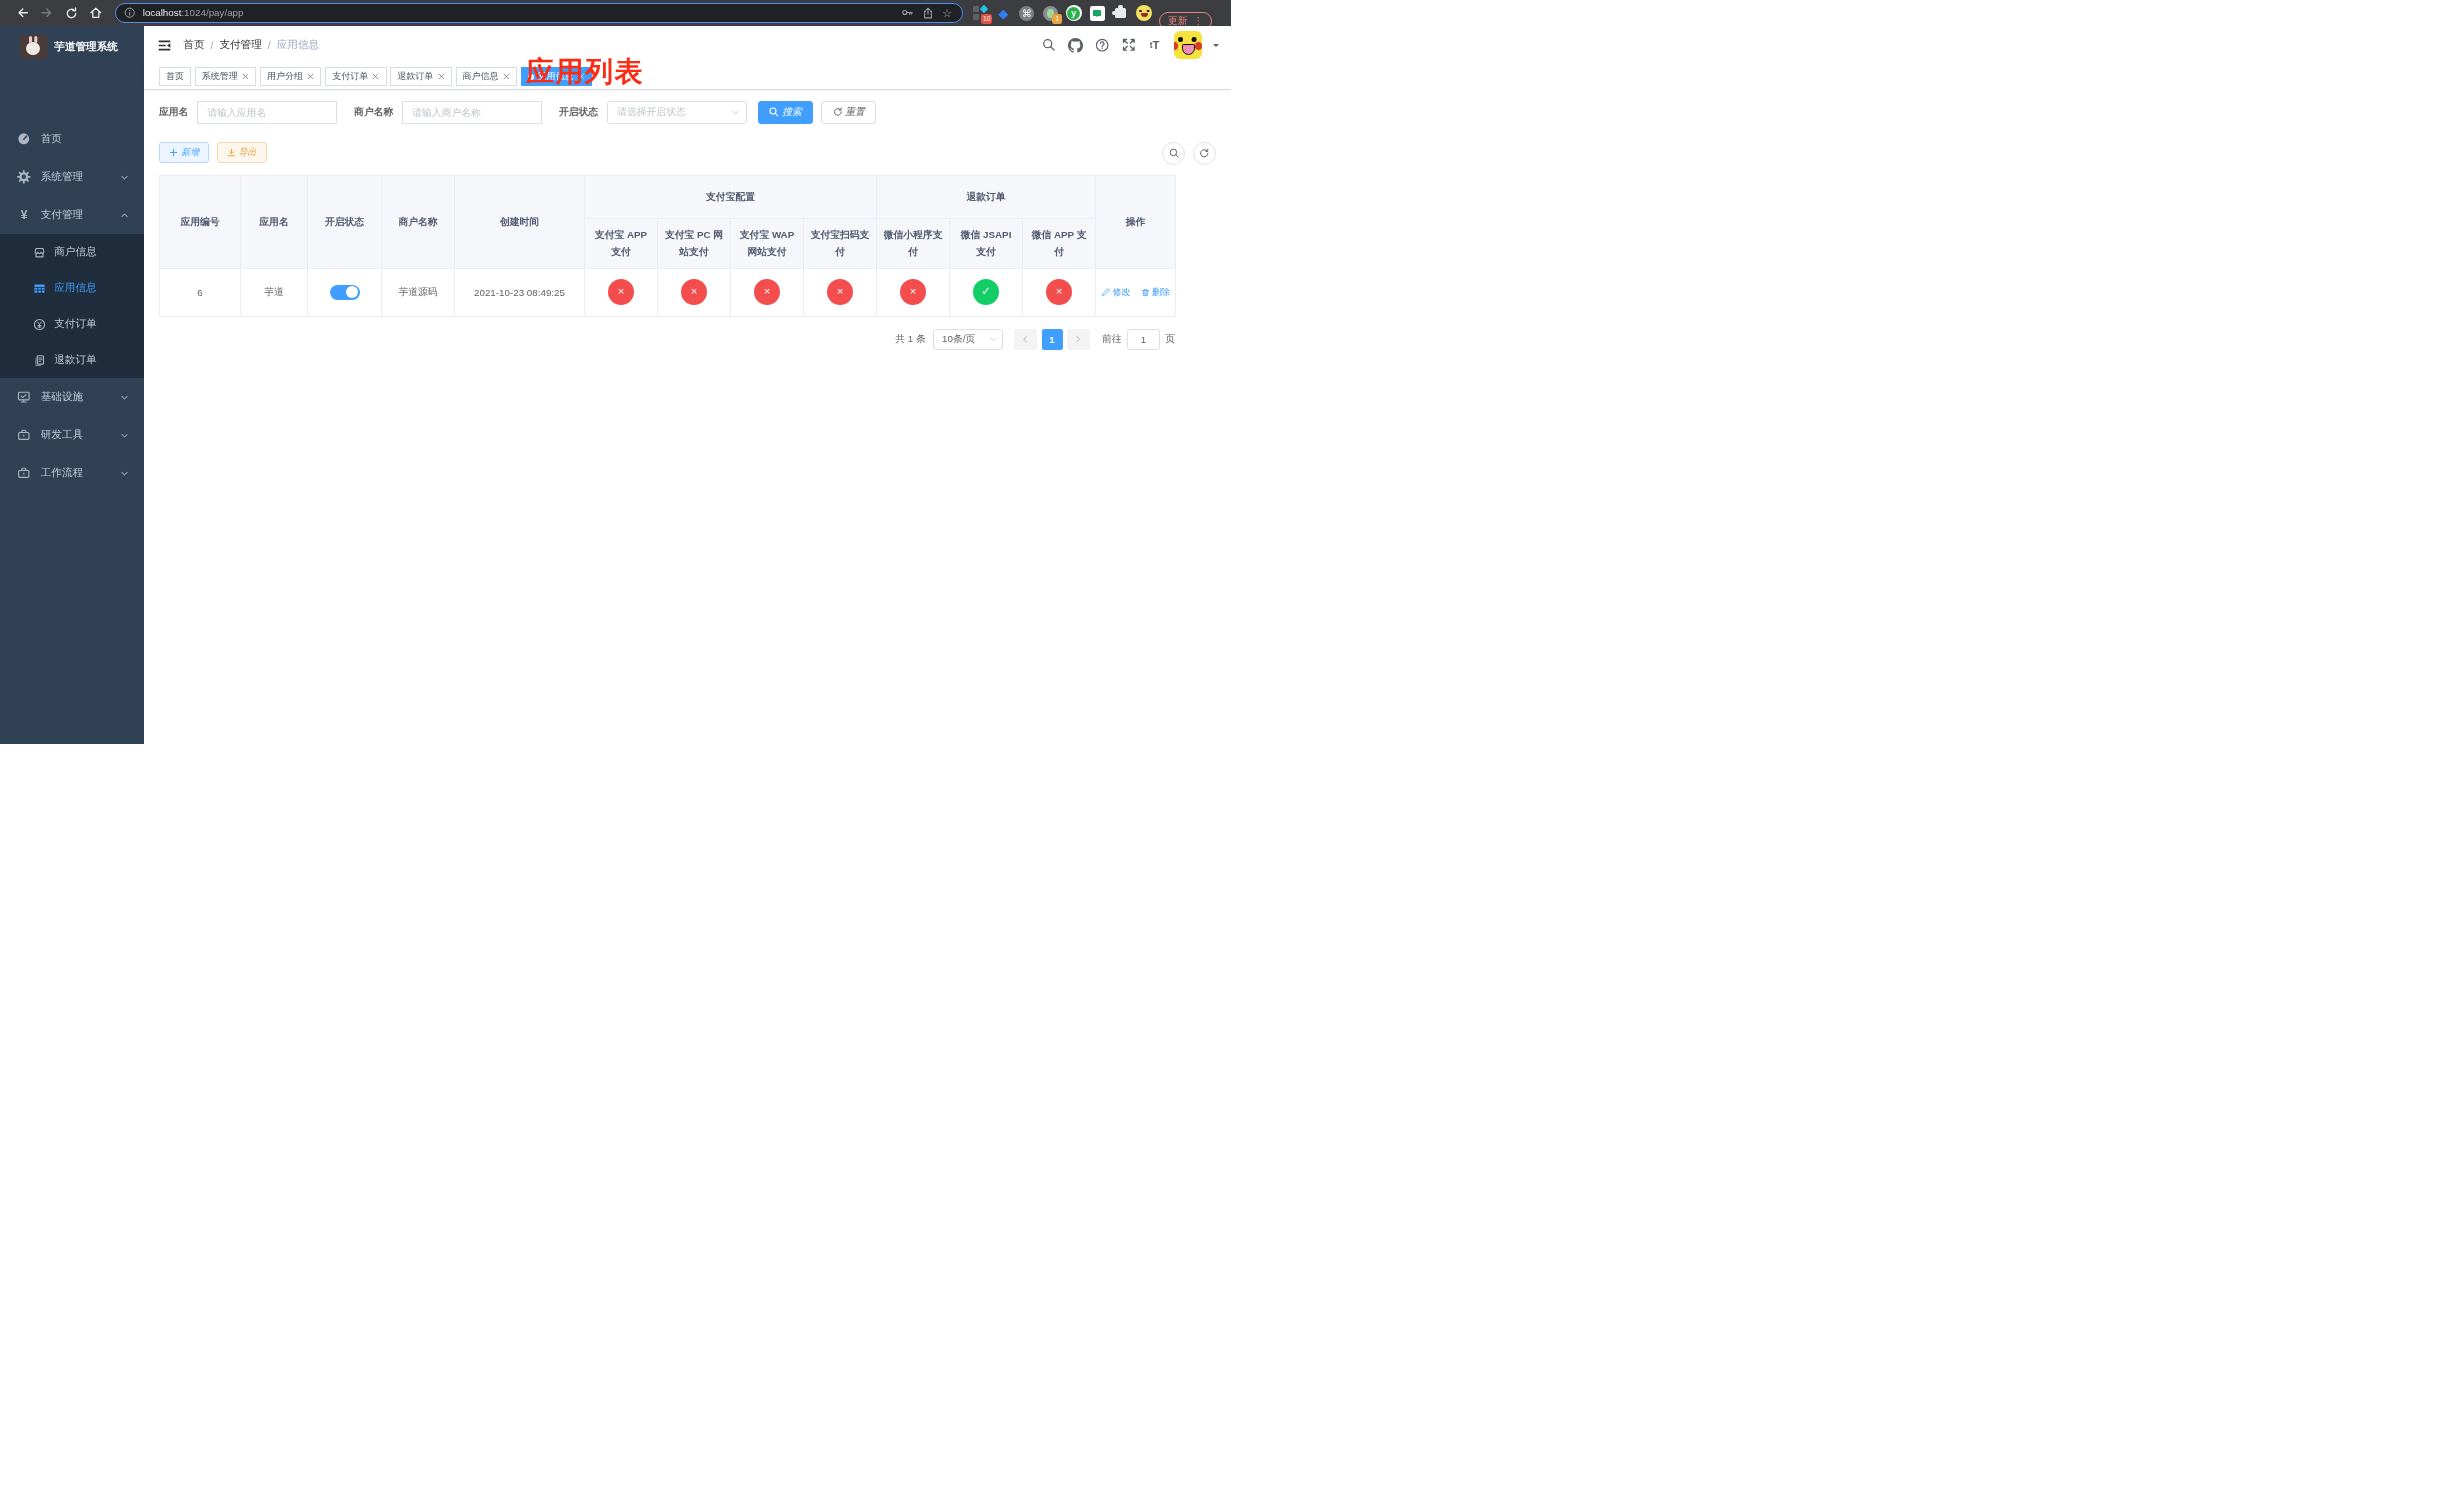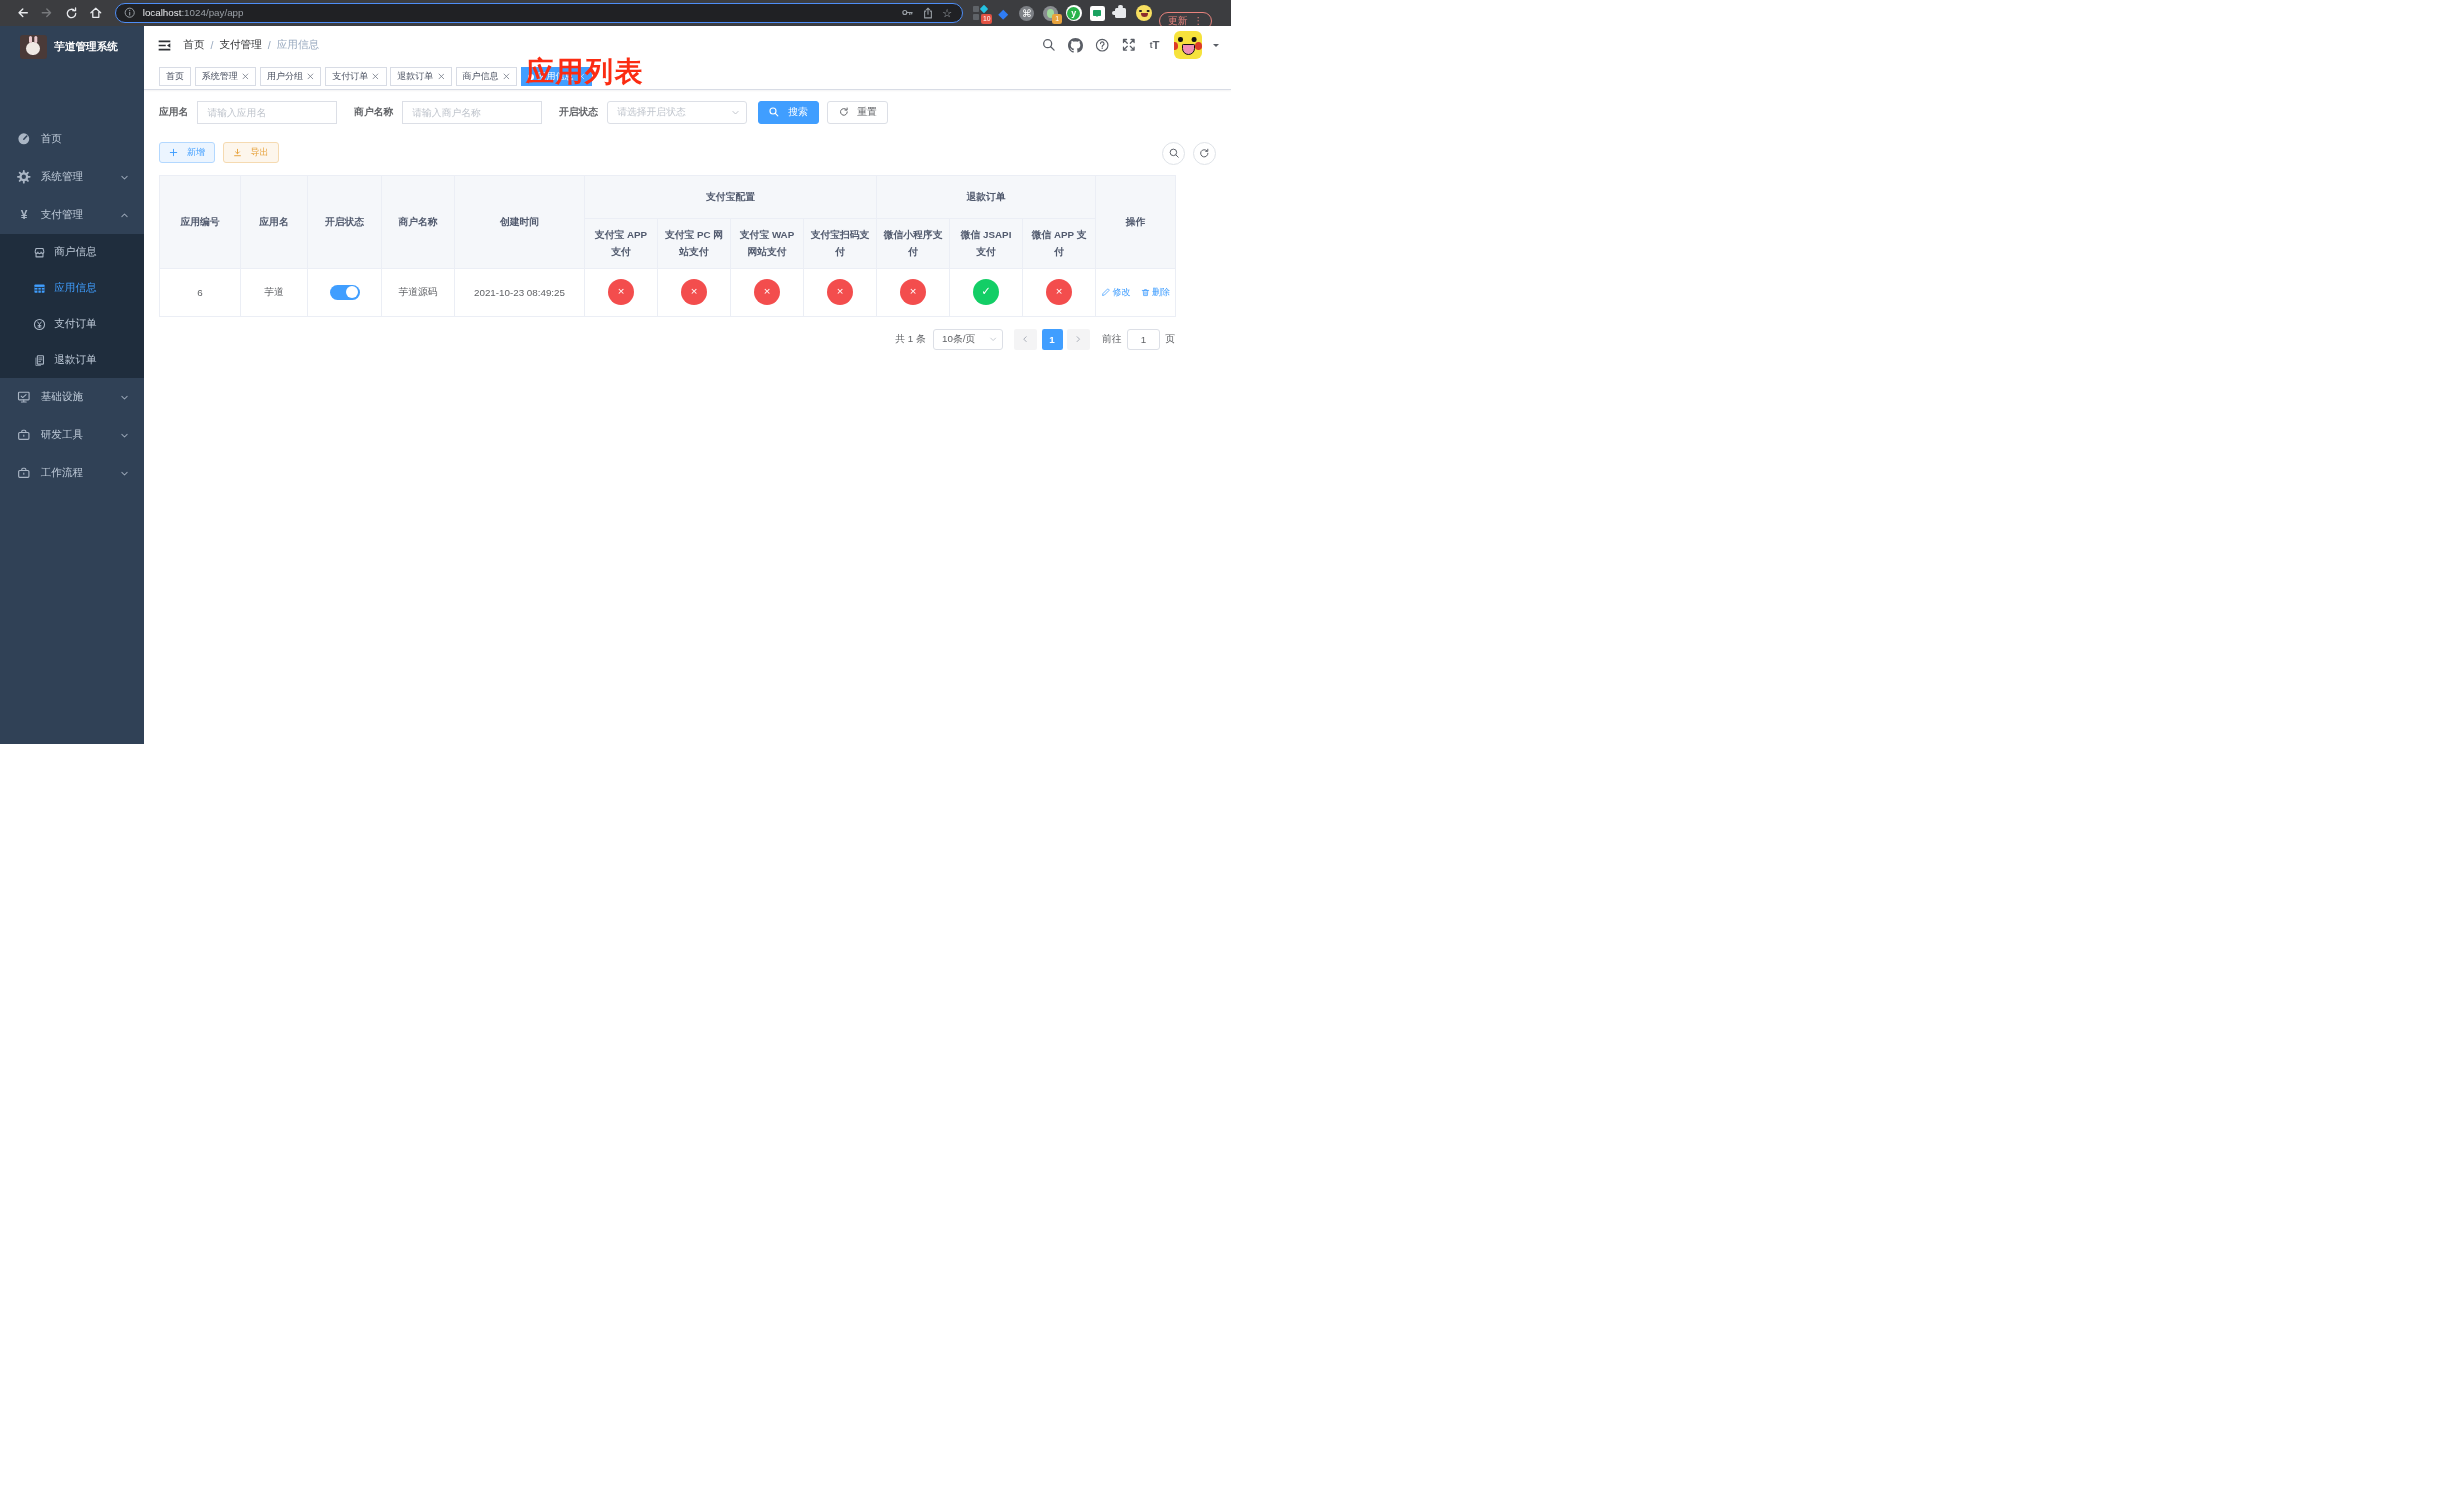--- a/index.html
+++ b/index.html
@@ -93,21 +93,21 @@
   .tab .close { width:7.6px; height:7.6px; display:flex; align-items:center; justify-content:center; color:inherit; opacity:.75; }
 
   
   .content { padding:10.6px 15px 0 15px; }
   .filter-row { display:flex; align-items:center; }
   .f-label { font-size:9.8px; font-weight:700; color:#606266; margin-right:9px; white-space:nowrap; }
   .f-input { width:140px; height:23px; border:0.8px solid #dcdfe6; border-radius:0; padding:0 9px; font-size:9.8px; color:#606266; margin-right:16.7px; outline:none; font-family:inherit; }
   .f-input::placeholder { color:#bfc4cc; }
   .f-select { width:140px; height:23px; border:0.8px solid #dcdfe6; border-radius:3px; padding:0 6px 0 9px; font-size:9.8px; color:#bfc4cc; display:flex; align-items:center; justify-content:space-between; margin-right:10.6px; cursor:pointer; background:#fff; }
   .f-select .chev { color:#c0c4cc; display:flex; }
-  .btn { display:inline-flex; align-items:center; justify-content:center; gap:9px; height:23px; padding:0 10.6px; border-radius:3px; font-size:9.8px; cursor:pointer; border:0.8px solid #dcdfe6; background:#fff; color:#606266; white-space:nowrap; }
+  .btn { display:inline-flex; align-items:center; justify-content:center; gap:3px; height:23px; padding:0 10.6px; border-radius:3px; font-size:9.8px; cursor:pointer; border:0.8px solid #dcdfe6; background:#fff; color:#606266; white-space:nowrap;font-style:italic; }
   .btn.primary { background:#409eff; border-color:#409eff; color:#fff; }
   .btn + .btn { margin-left:7.6px; }
 
   .toolbar-row { display:flex; align-items:flex-start; margin-top:18px; }
   .btn.sm { height:21px; padding:0 9px; font-size:9px; }
   .btn.plain-blue { background:#ecf5ff; border-color:#b3d8ff; color:#409eff; }
   .btn.plain-warn { background:#fdf6ec; border-color:#f5dab1; color:#e6a23c; }
   .toolbar-right { margin-left:auto; display:flex; align-items:center; gap:7.6px; }
   .circle-btn { width:23px; height:23px; border-radius:50%; border:0.8px solid #dfe3e8; background:#fff; display:flex; align-items:center; justify-content:center; color:#5a5e66; cursor:pointer; }
 

